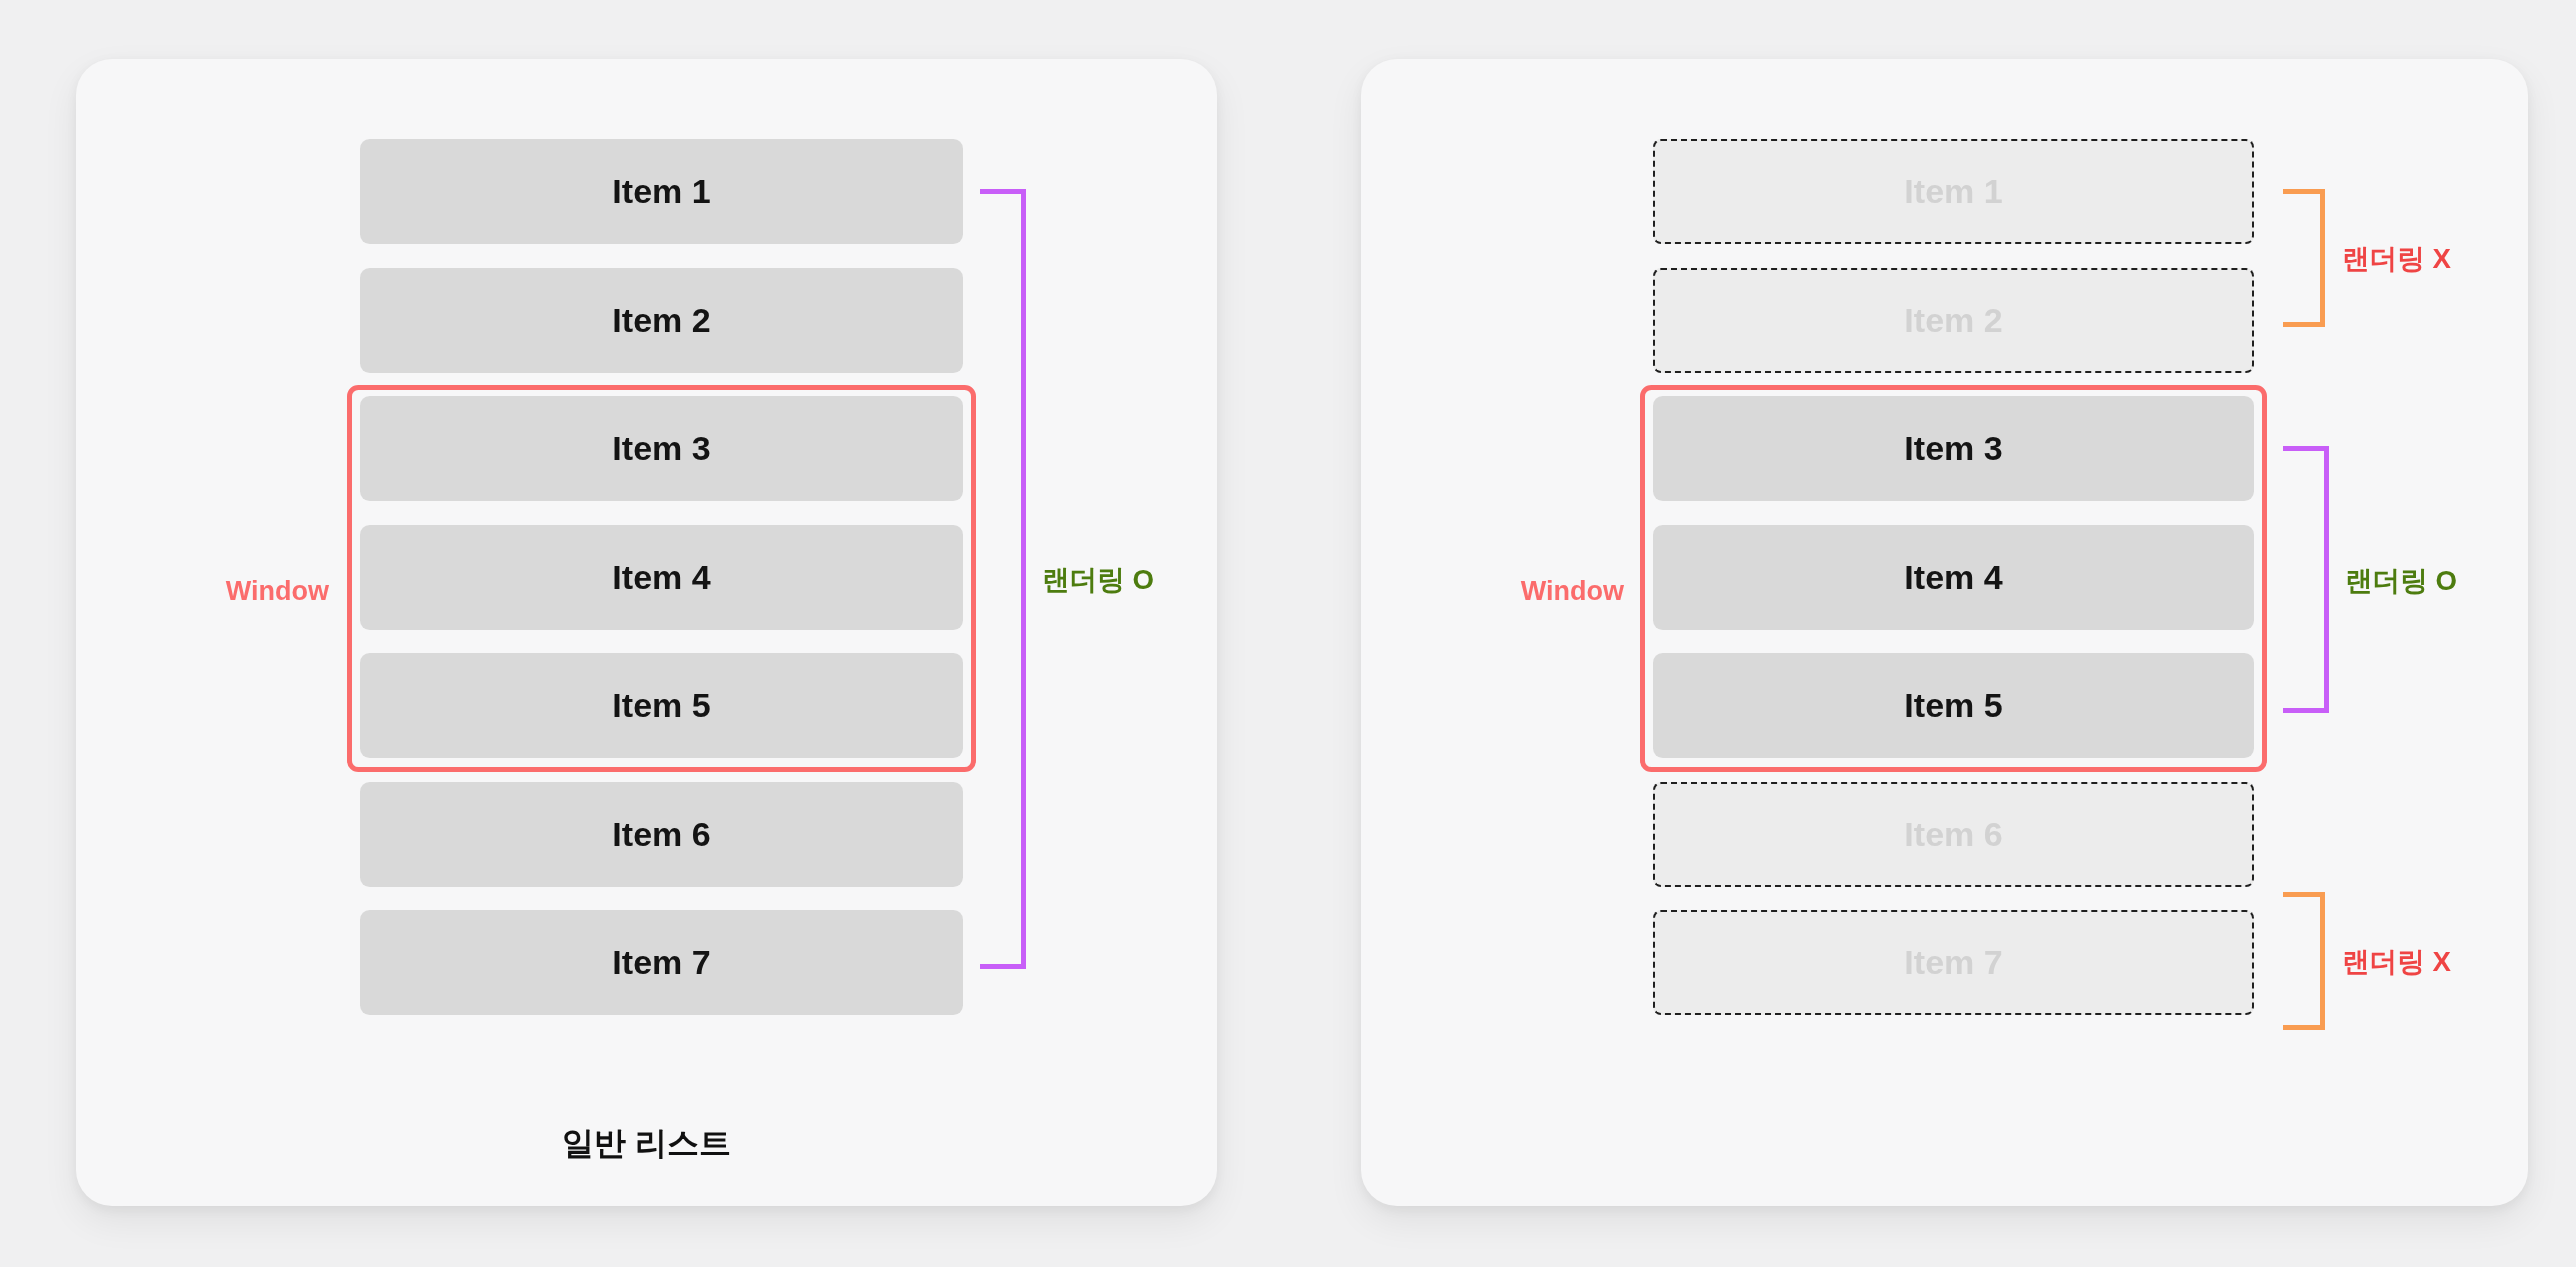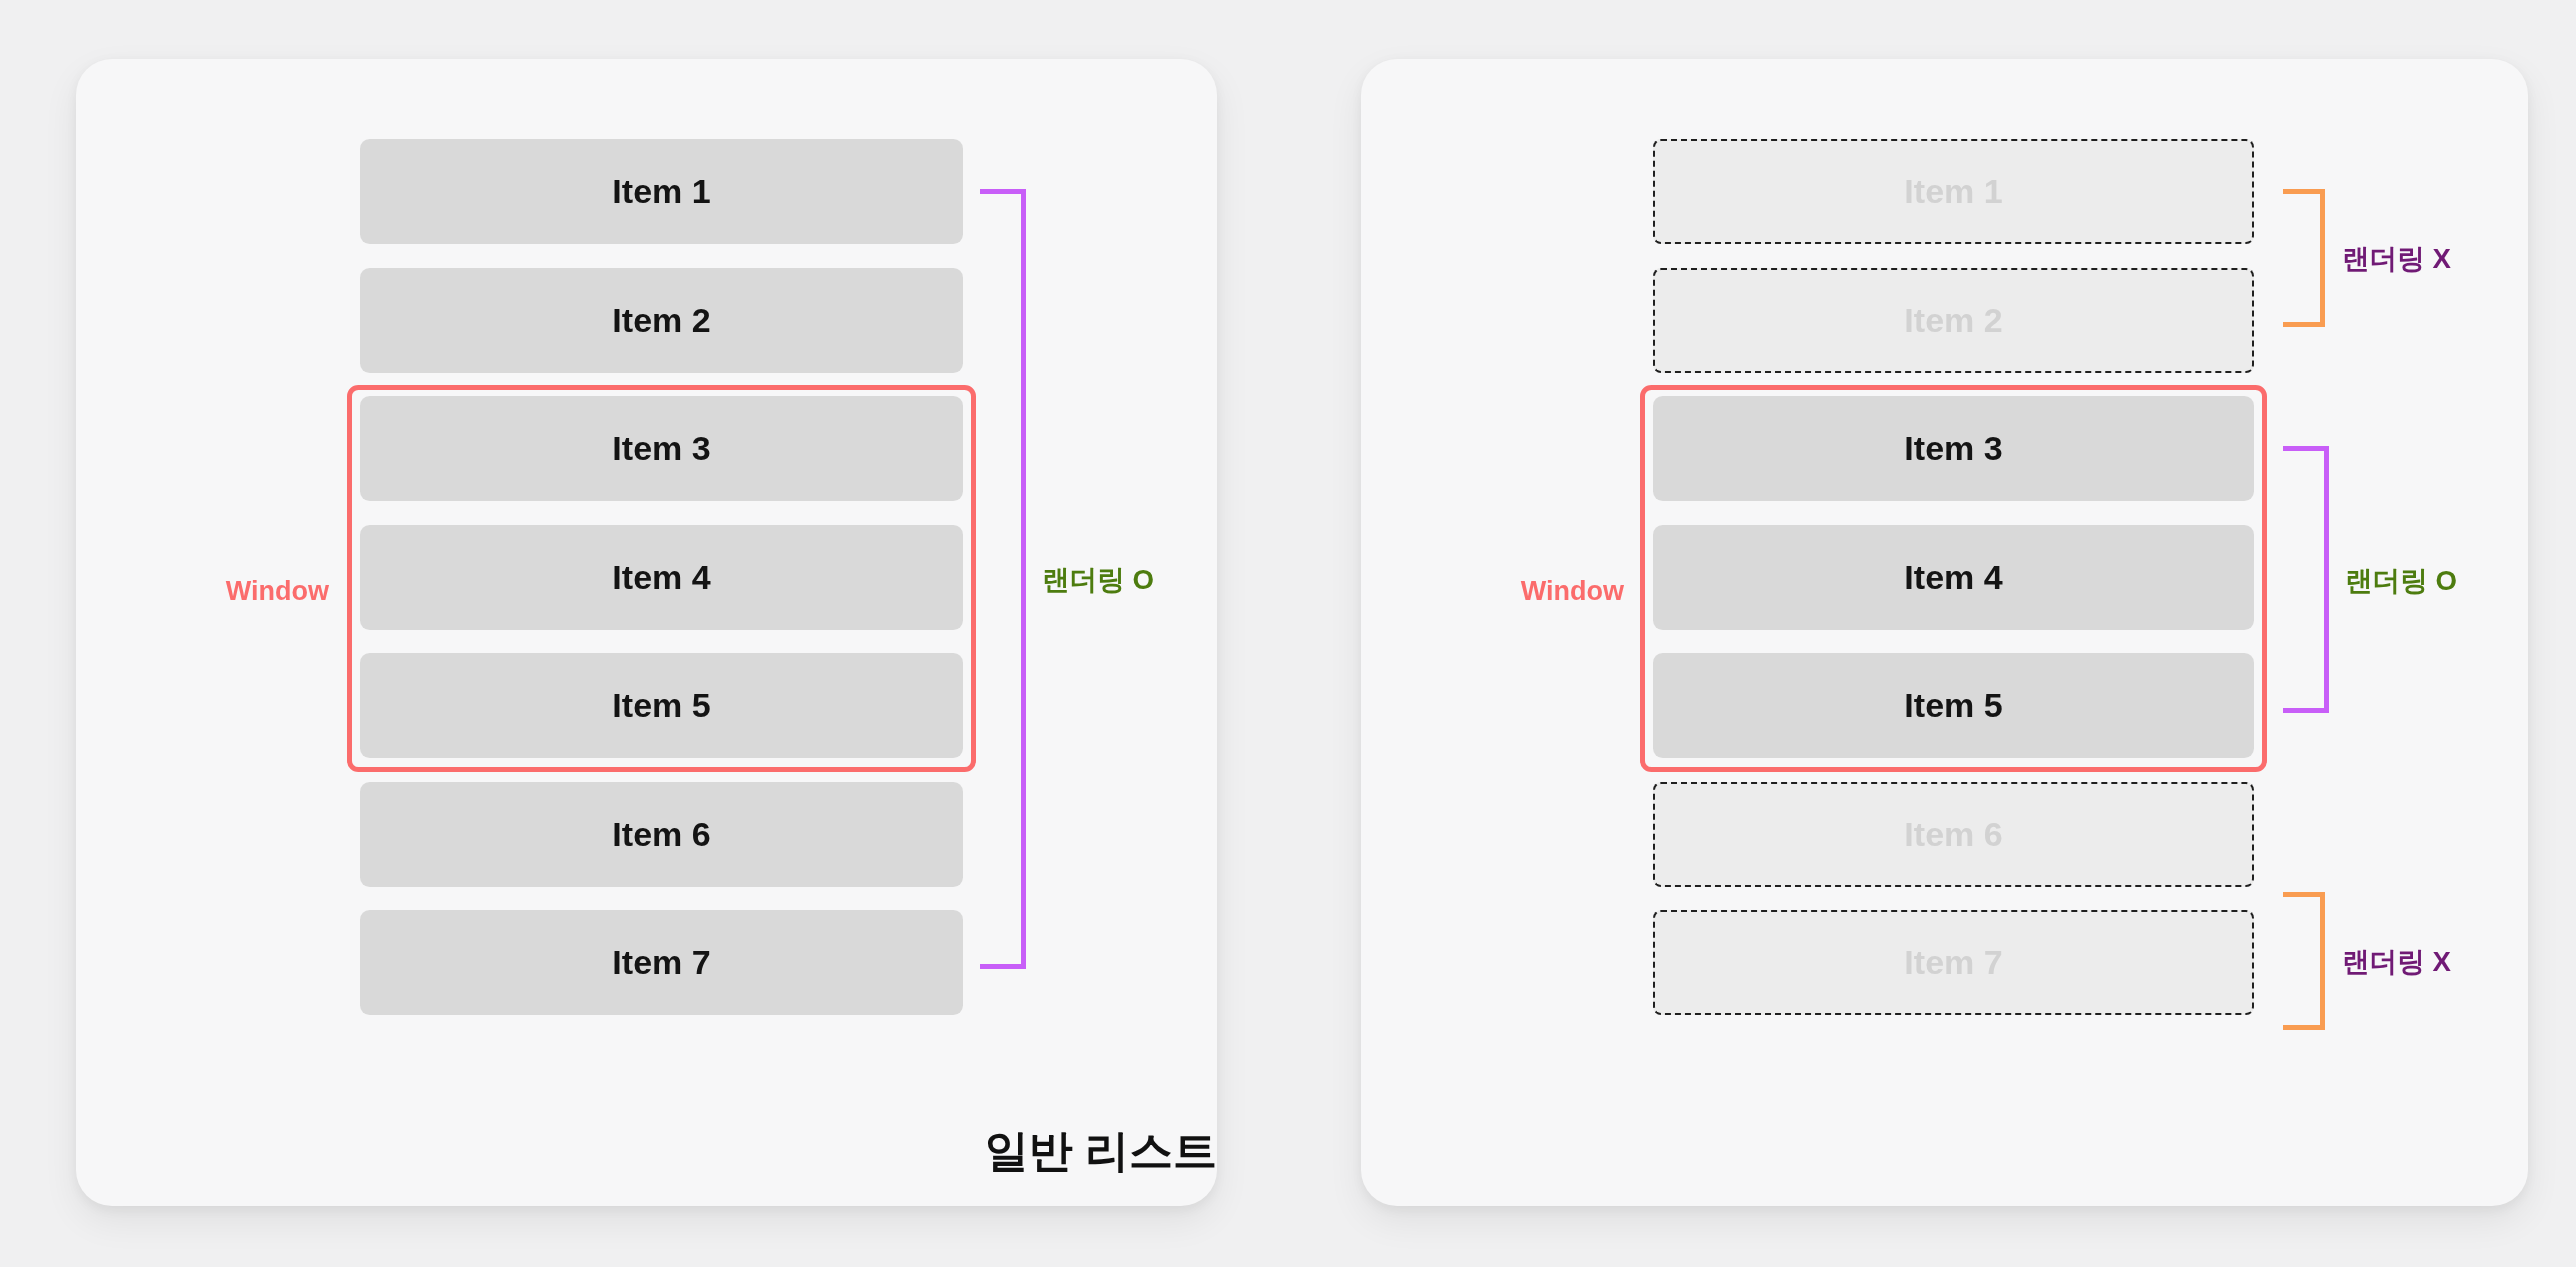--- a/index.html
+++ b/index.html
@@ -59,29 +59,29 @@
   #panel-normal  .bracket-o        { left:904px; top:130px;  width:46px; height:780px; }
   #panel-virtual .bracket-x-top    { left:922px; top:130px;  width:42px; height:138px; }
   #panel-virtual .bracket-o        { left:922px; top:387px;  width:46px; height:267px; }
   #panel-virtual .bracket-x-bottom { left:922px; top:833px; width:42px; height:138px; }
 
   .annot {
     position:absolute; transform:translateY(-50%);
     font-size:27.6px; font-weight:bold; white-space:nowrap;
   }
   .annot.purple { color:#4d7c0f; }
-  .annot.orange { color:#701a75; }
+  .annot.orange { color:#ef4444; }
   #panel-normal  .annot-o        { left:966px; top:520px;  }
   #panel-virtual .annot-x-top    { left:981px; top:199px;  }
   #panel-virtual .annot-o        { left:984px; top:521px;  }
   #panel-virtual .annot-x-bottom { left:981px; top:902px; }
 
   .panel-title {
     position:absolute; left:0; width:100%; top:1063px;
-    text-align:right; font-size:44px; font-weight:bold; color:#111;
+    text-align:center; font-size:32px; font-weight:bold; color:#111;
   }
 </style>
 </head>
 <body>
 
 <div class="panel" id="panel-normal">
   <div class="items">
     <div class="item">Item 1</div>
     <div class="item">Item 2</div>
     <div class="item">Item 3</div>

